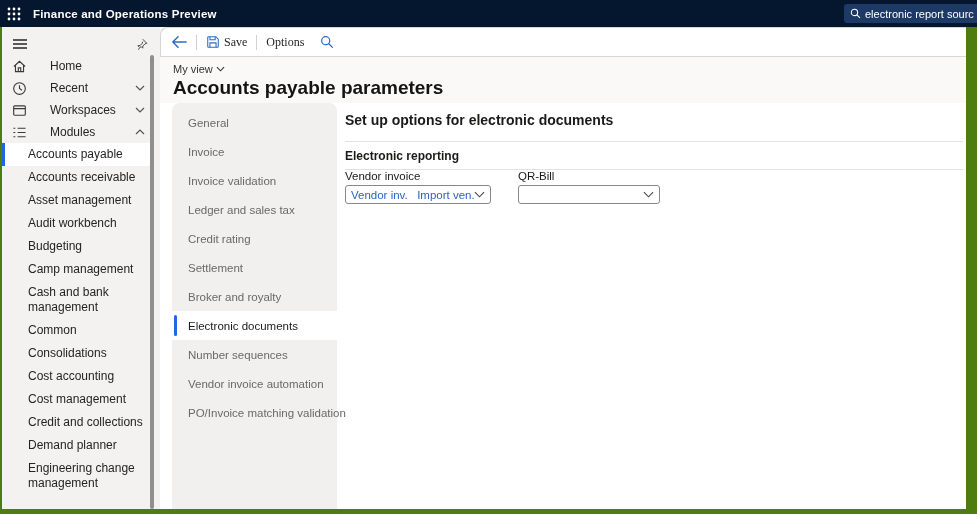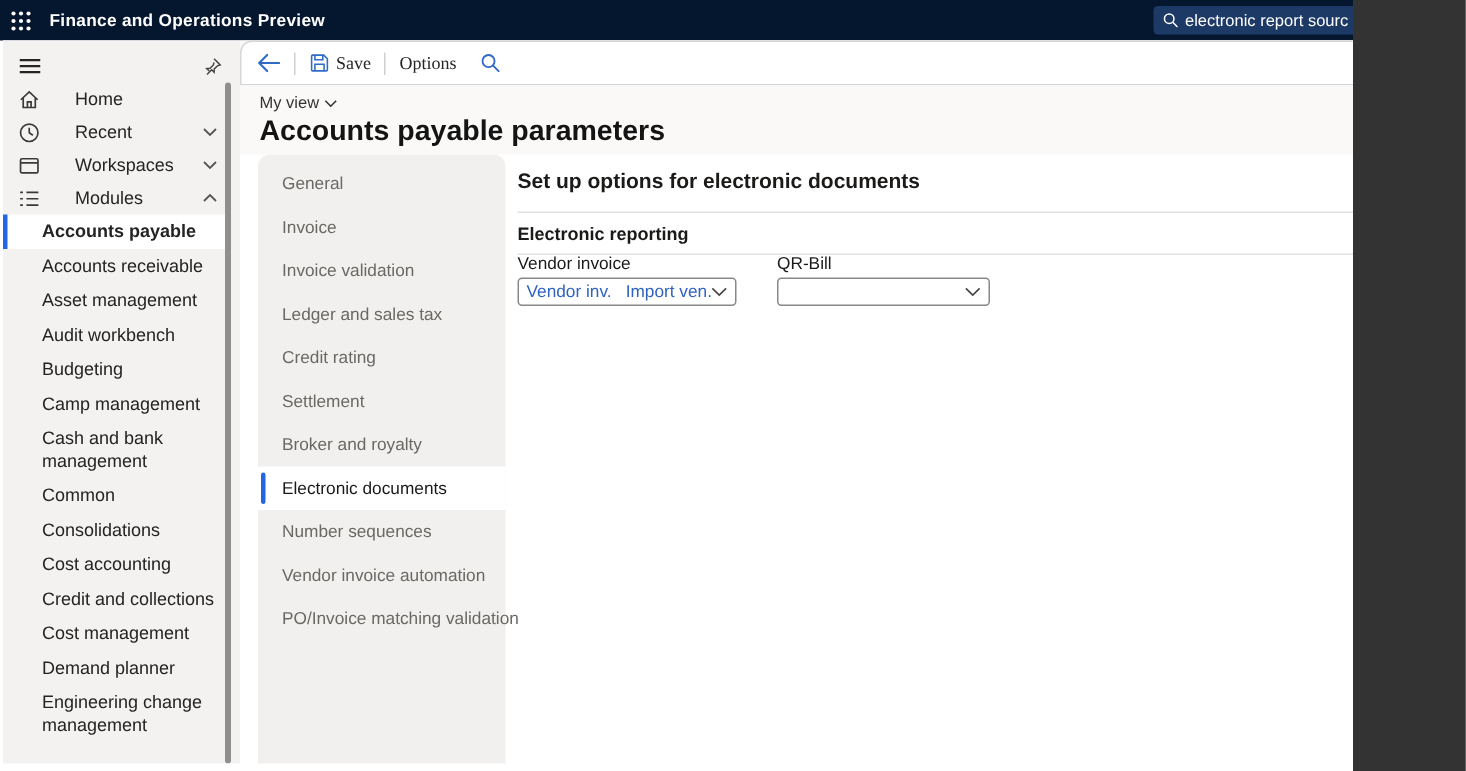--- a/index.html
+++ b/index.html
@@ -1,17 +1,17 @@
 <!DOCTYPE html>
 <html><head>
 <meta charset="utf-8">
 <style>
   *{margin:0;padding:0;box-sizing:border-box}
   html,body{background:#333}
-  .screen{position:relative;width:902px;height:514px;background:#ffffff;overflow:hidden;
+  .screen{position:relative;width:977px;height:514px;background:#4d7c0f;overflow:hidden;
           font-family:"Liberation Sans",sans-serif;}
 
   
   .topbar{position:absolute;top:0;left:0;width:100%;height:27px;background:#05162f;
           display:flex;align-items:center;color:#fff;}
   .waffle{margin-left:7px;display:flex;}
   .app-title{font-size:11.5px;font-weight:700;margin-left:12px;letter-spacing:.2px;white-space:nowrap;}
   .topsearch{margin-left:auto;width:133px;height:19px;background:#1d3a66;border-radius:3px 0 0 3px;
              display:flex;align-items:center;padding-left:6px;font-size:11px;color:#fff;
              white-space:nowrap;overflow:hidden;}
@@ -24,21 +24,21 @@
   .sidebar{width:158px;background:#f3f2f1;position:relative;flex-shrink:0;overflow:hidden;}
   .sb-top{height:28px;display:flex;align-items:center;justify-content:space-between;
           padding:6px 12px 0 11px;}
   .sb-scroll{position:absolute;top:28px;right:6px;width:4px;bottom:0;background:#8f8f8f;border-radius:2px;}
   .nav-item{height:22px;display:flex;align-items:center;padding-left:9px;color:#242424;font-size:12px;}
   .nav-item .ic{width:16px;display:flex;justify-content:center;color:#3b3a39;}
   .nav-item .lbl{margin-left:23px;flex:1;white-space:nowrap;}
   .nav-item .chev{margin-right:15px;color:#555;display:flex;}
   .mod-item{display:flex;align-items:center;padding:4px 16px 4px 26px;color:#242424;
             font-size:12px;line-height:15px;min-height:23px;}
-  .mod-item.selected{background:#fff;border-left:3px solid #2266e3;padding-left:23px;font-weight:700;
+  .mod-item.selected{background:#fff;border-left:3px solid #2266e3;padding-left:23px;font-weight:400;
             width:152px;}
 
   
   .content{flex:1;display:flex;flex-direction:column;background:#faf9f8;min-width:0;}
   .action-pane{height:30px;background:#fff;border:1px solid #d6d6d6;border-right:none;
                border-radius:8px 0 0 0;display:flex;align-items:center;padding-left:10px;
                font-size:12px;color:#252525;flex-shrink:0;font-family:Liberation Serif, serif;}
   .ap-divider{width:1px;height:15px;background:#d0d0d0;margin:0 9px;}
   .ap-btn{display:flex;align-items:center;gap:4px;cursor:default;white-space:nowrap;}
   .page-head{padding:6px 0 4px 13px;background:#faf9f8;flex-shrink:0;}
@@ -180,22 +180,22 @@
         <div class="mod-item selected">Accounts payable</div>
         <div class="mod-item">Accounts receivable</div>
         <div class="mod-item">Asset management</div>
         <div class="mod-item">Audit workbench</div>
         <div class="mod-item">Budgeting</div>
         <div class="mod-item">Camp management</div>
         <div class="mod-item">Cash and bank management</div>
         <div class="mod-item">Common</div>
         <div class="mod-item">Consolidations</div>
         <div class="mod-item">Cost accounting</div>
+        <div class="mod-item">Cost management</div>
         <div class="mod-item">Credit and collections</div>
-        <div class="mod-item">Cost management</div>
         <div class="mod-item">Demand planner</div>
         <div class="mod-item">Engineering change management</div>
       </div>
 
       <div class="sb-scroll"></div>
     </div>
 
     <div class="content">
 
       <div class="action-pane">

